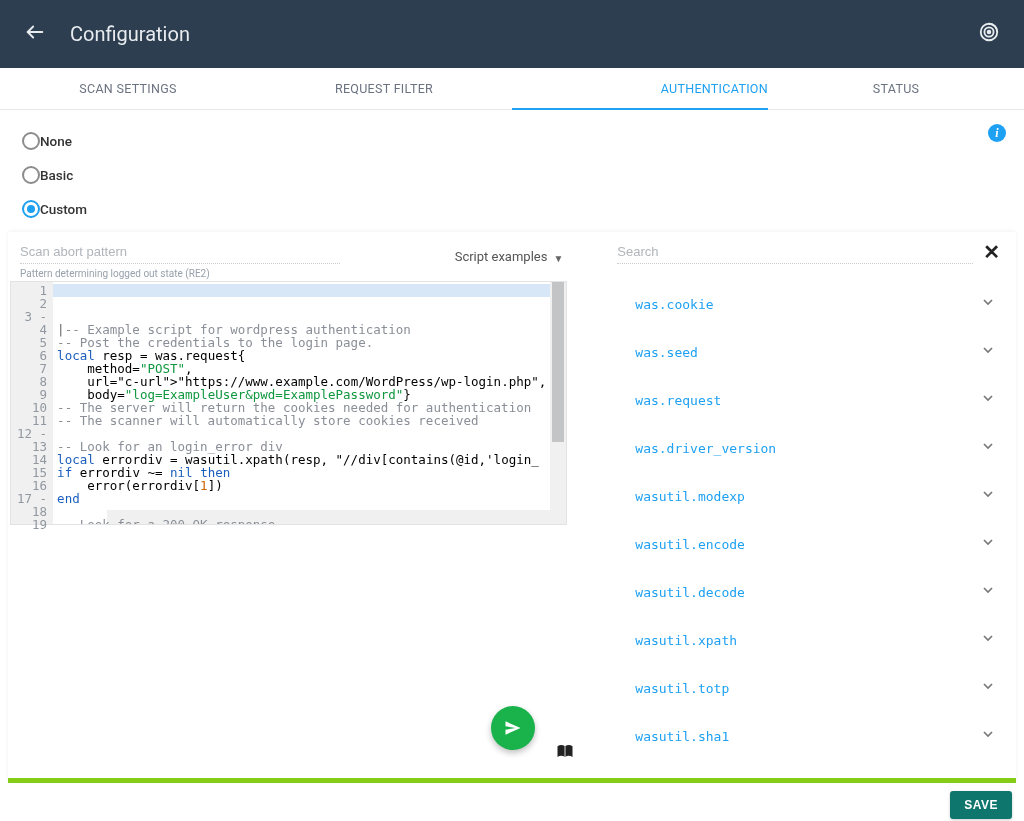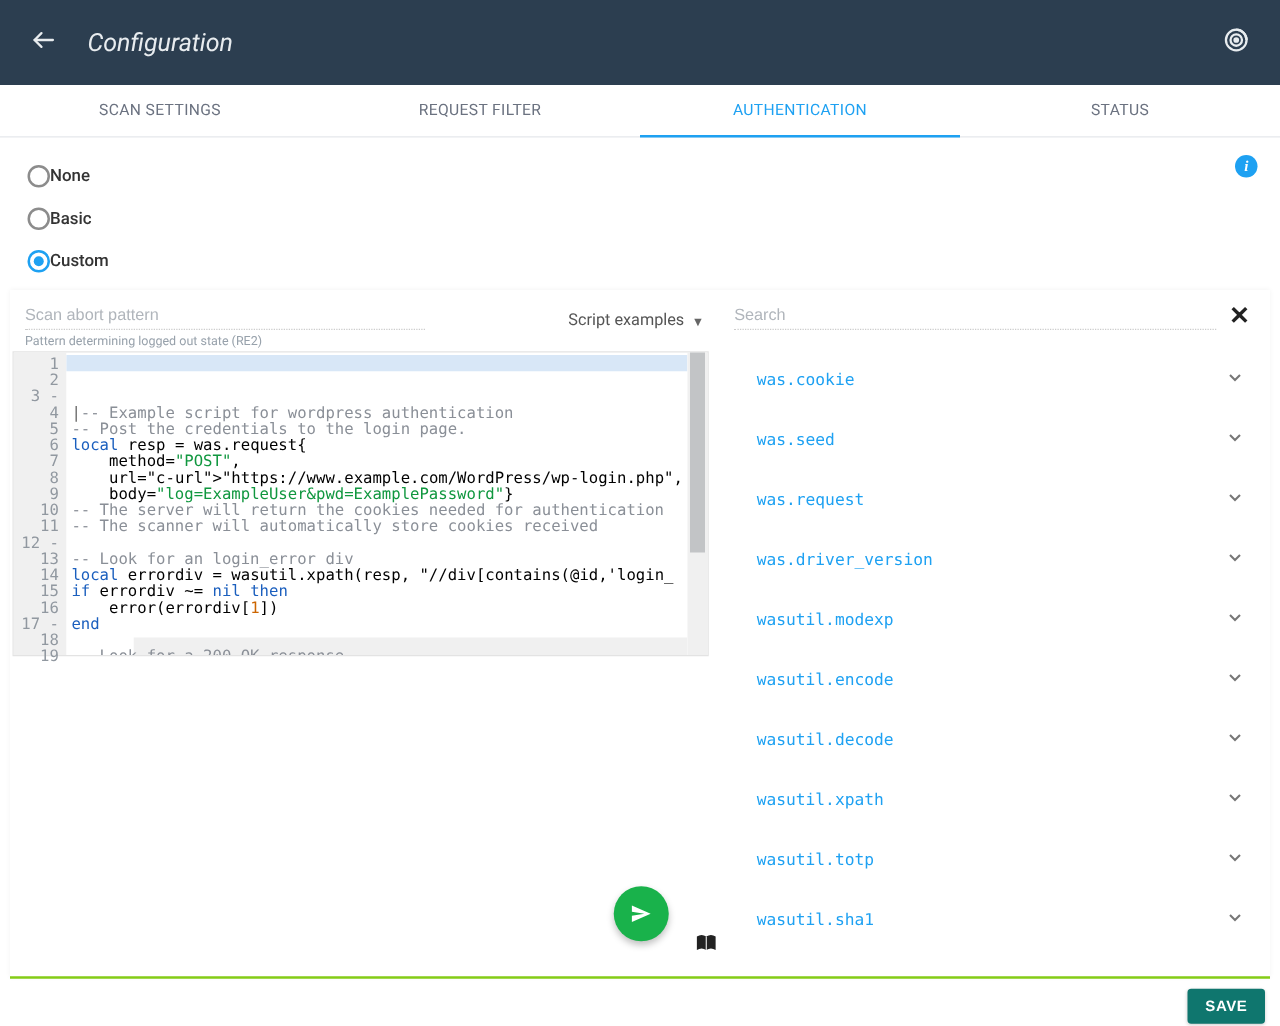--- a/index.html
+++ b/index.html
@@ -1,31 +1,31 @@
 <!DOCTYPE html>
 <html><head>
 <meta charset="utf-8">
 <style>
 * { box-sizing: border-box; margin: 0; padding: 0; }
 html, body { width: 1024px; height: 821px; font-family: -apple-system, BlinkMacSystemFont, "Segoe UI", Roboto, sans-serif; background: #fff; overflow: hidden; }
 .header { height: 68px; background: #2c3e50; display: flex; align-items: center; padding: 0 24px; color: #fff; justify-content: space-between; }
 .header-left { display: flex; align-items: center; gap: 24px; }
-.header-title { font-size: 20px; font-weight: 400; color: #e8ecef; font-style: italic; }
+.header-title { font-size: 20px; font-weight: 400; color: #e8ecef; }
 .tabs { height: 42px; display: flex; border-bottom: 1px solid #e5e7eb; padding: 0 0px; }
 .tab { flex: 1; text-align: center; line-height: 42px; font-size: 12.5px; letter-spacing: 0.3px; color: #6b7280; cursor: pointer; position: relative; }
-.tab.active { color: #1ea1f2; }
+.tab.active { color: #1ea1f2; text-align: right; }
 .tab.active::after { content:""; position:absolute; left: 0; right: 0; bottom: -1px; height: 2px; background: #1ea1f2; }
 .radios { padding: 14px 18px 6px 18px; position: relative; }
 .radio-row { display: flex; align-items: center; padding: 8px 4px; }
 .radio { width: 18px; height: 18px; border: 2px solid #8c8c8c; border-radius: 50%; position: relative; cursor: pointer; }
 .radio.selected { border-color: #1ea1f2; }
 .radio.selected::after { content:""; position:absolute; top:3px; left:3px; width:8px; height:8px; border-radius:50%; background:#1ea1f2; }
 .radio-label { font-size: 13.5px; color: #333; font-weight: 500; }
 .info-badge { position: absolute; right: 18px; top: 14px; width: 18px; height: 18px; border-radius: 50%; background:#1ea1f2; color:#fff; font-family: Georgia, serif; font-style: italic; font-size: 12px; line-height: 18px; text-align:center; cursor:pointer; font-weight: bold; }
-.main { display:flex; height: calc(821px - 68px - 42px - 120px - 40px); border-bottom: 2px solid #84cc16; margin: 0 8px; box-shadow: 0 -1px 4px rgba(0,0,0,0.05); }
+.main { display:flex; height: calc(821px - 68px - 42px - 120px - 40px); border-bottom: 5px solid #84cc16; margin: 0 8px; box-shadow: 0 -1px 4px rgba(0,0,0,0.05); gap: 30px; }
 .left-pane { flex: 0 0 522px; display:flex; flex-direction:column; position:relative; }
 .left-top { display:flex; align-items:flex-end; justify-content:space-between; padding: 8px 12px 4px 12px; }
 .abort-input { border:none; border-bottom: 1px dotted #ccc; width: 320px; padding: 4px 0; font-size: 13px; color:#333; }
 .abort-input::placeholder { color:#b0b5bb; }
 .examples { display:flex; align-items:flex-end; gap:6px; font-size:13px; color:#555; cursor:pointer; }
 .pattern-caption { font-size: 10px; color:#97a1ab; padding: 0 12px 2px 12px; }
 .editor-wrap { position:relative; flex:1; margin: 0 8px 0 2px; }
 .editor { display:flex; font-family: "Menlo","Consolas",monospace; font-size: 12.5px; height: 244px; border: 1px solid #e3e3e3; }
 .gutter { background:#f0f0f0; color:#9198a0; text-align:right; padding: 2px 6px; user-select:none; line-height: 13px; white-space: pre; }
 .code { flex:1; white-space: pre; line-height: 13px; padding: 2px 4px; overflow: hidden; position:relative; }

